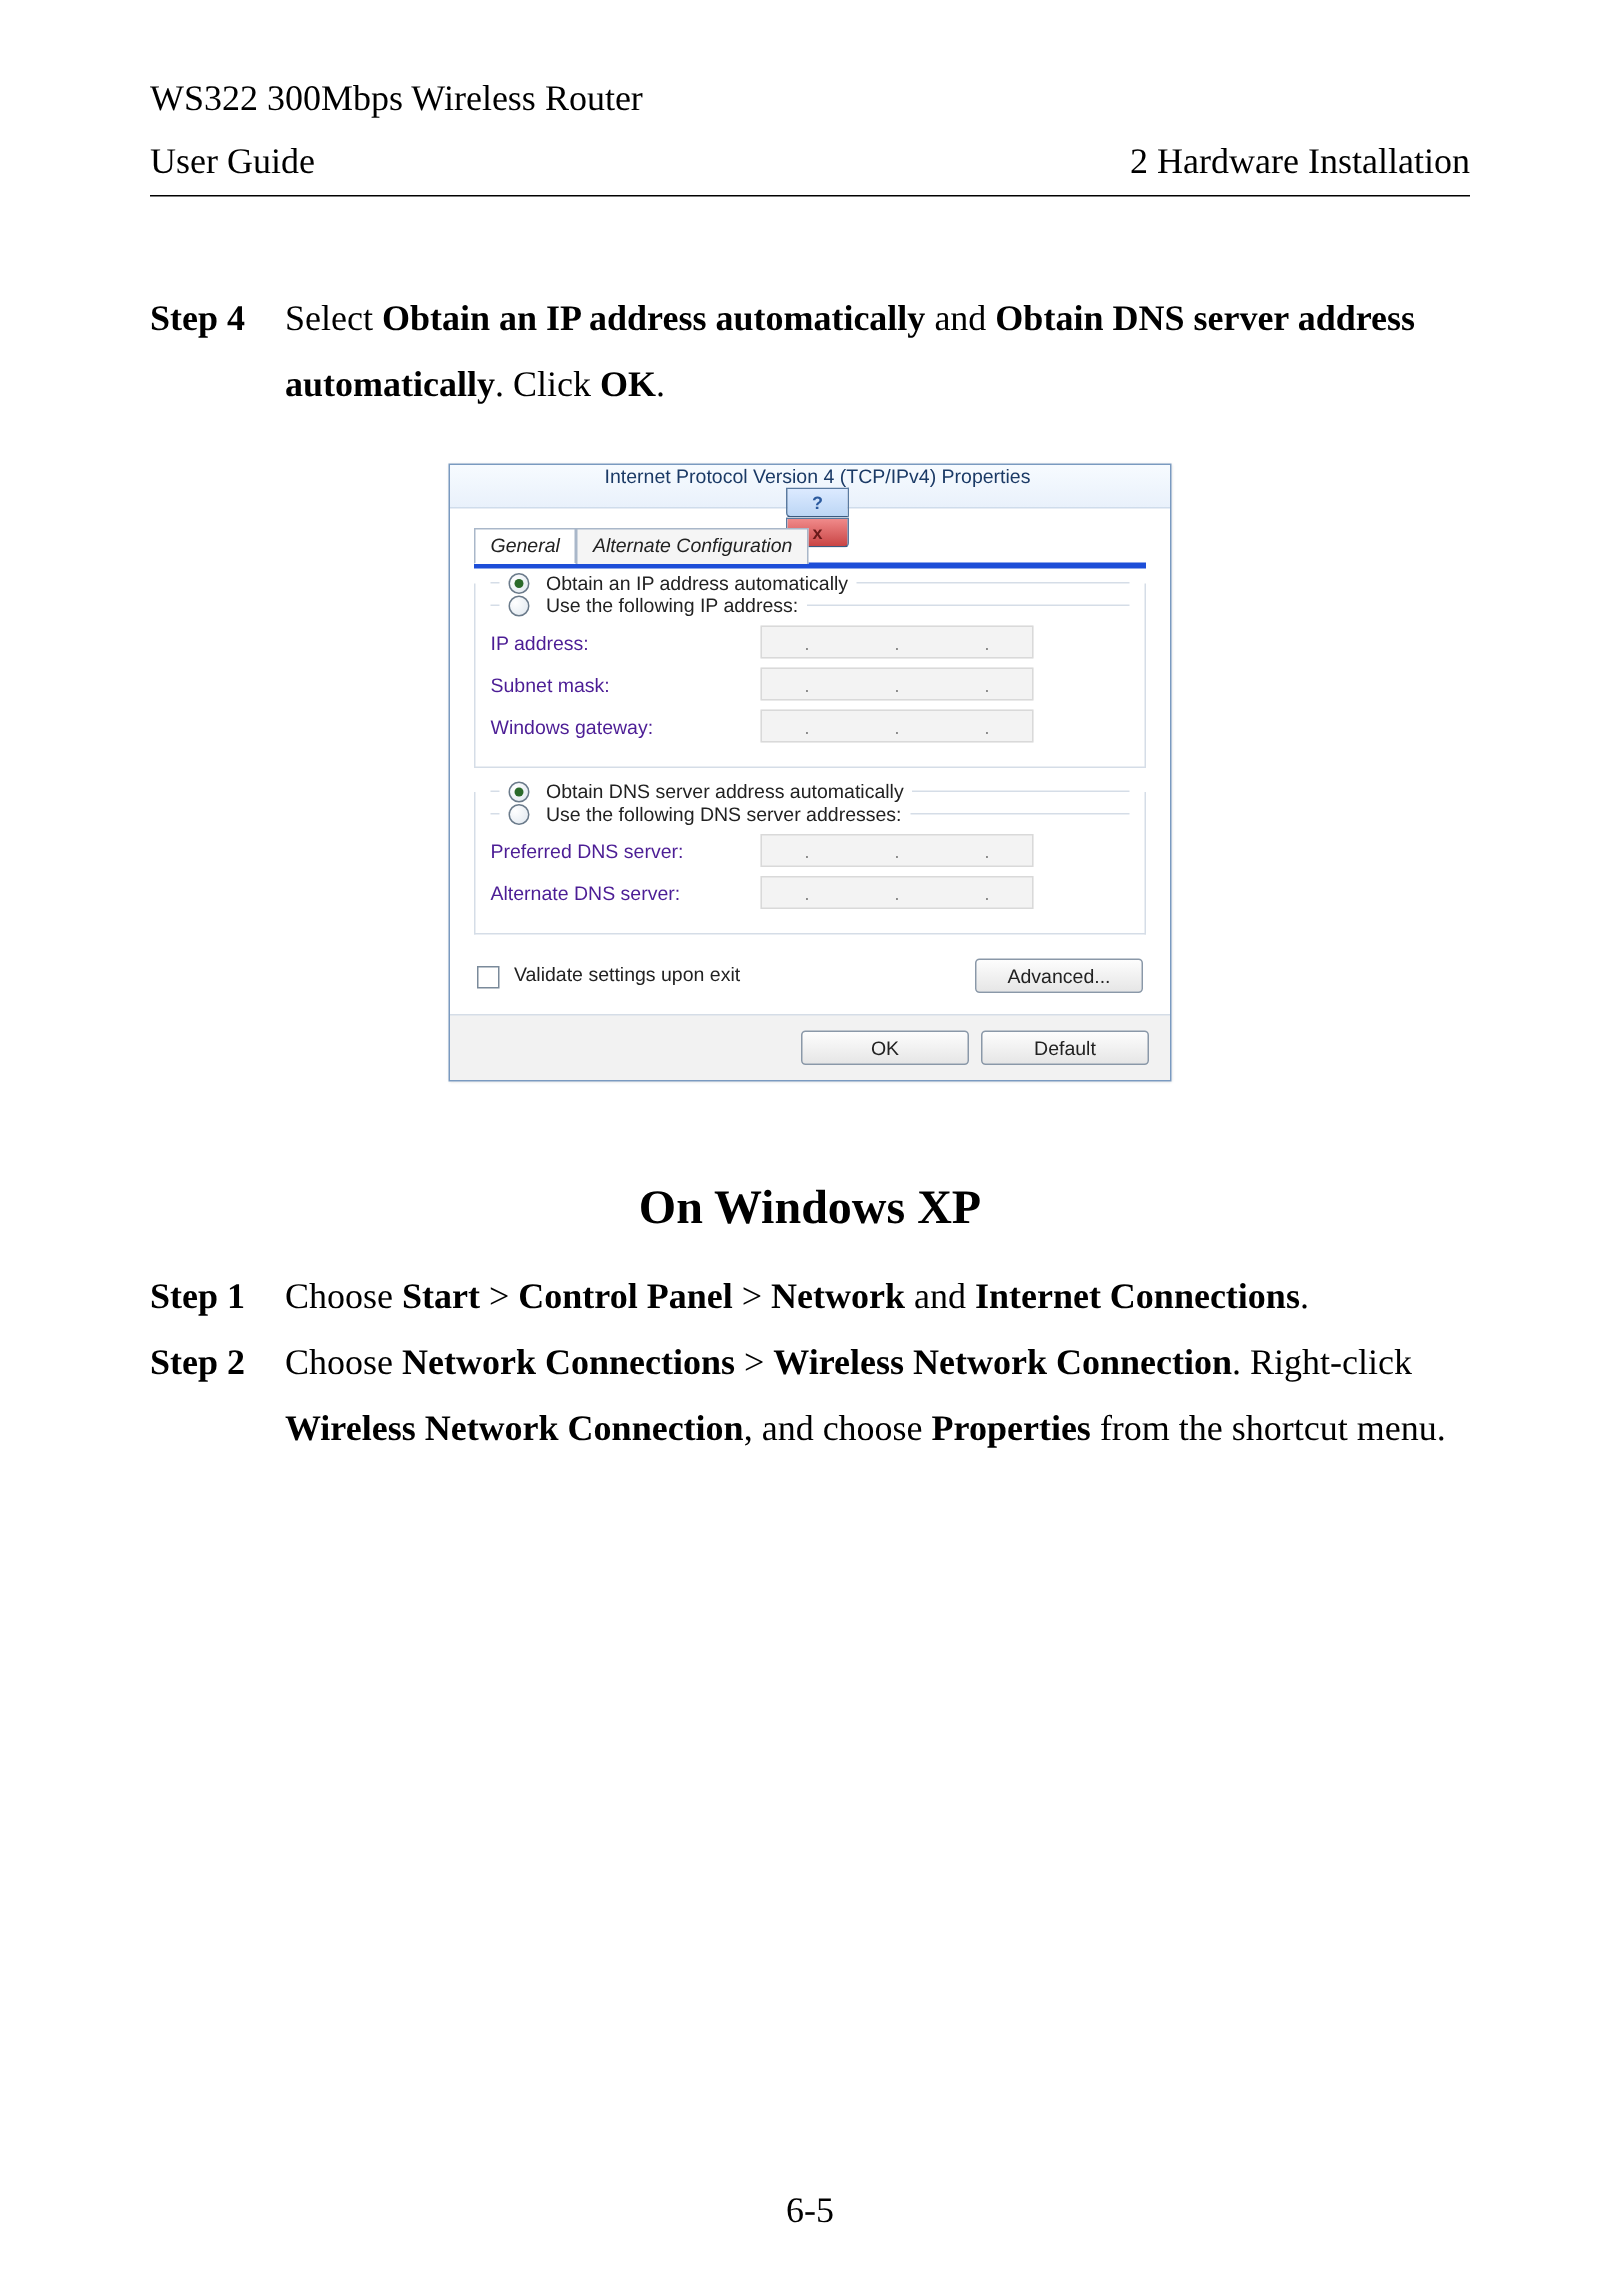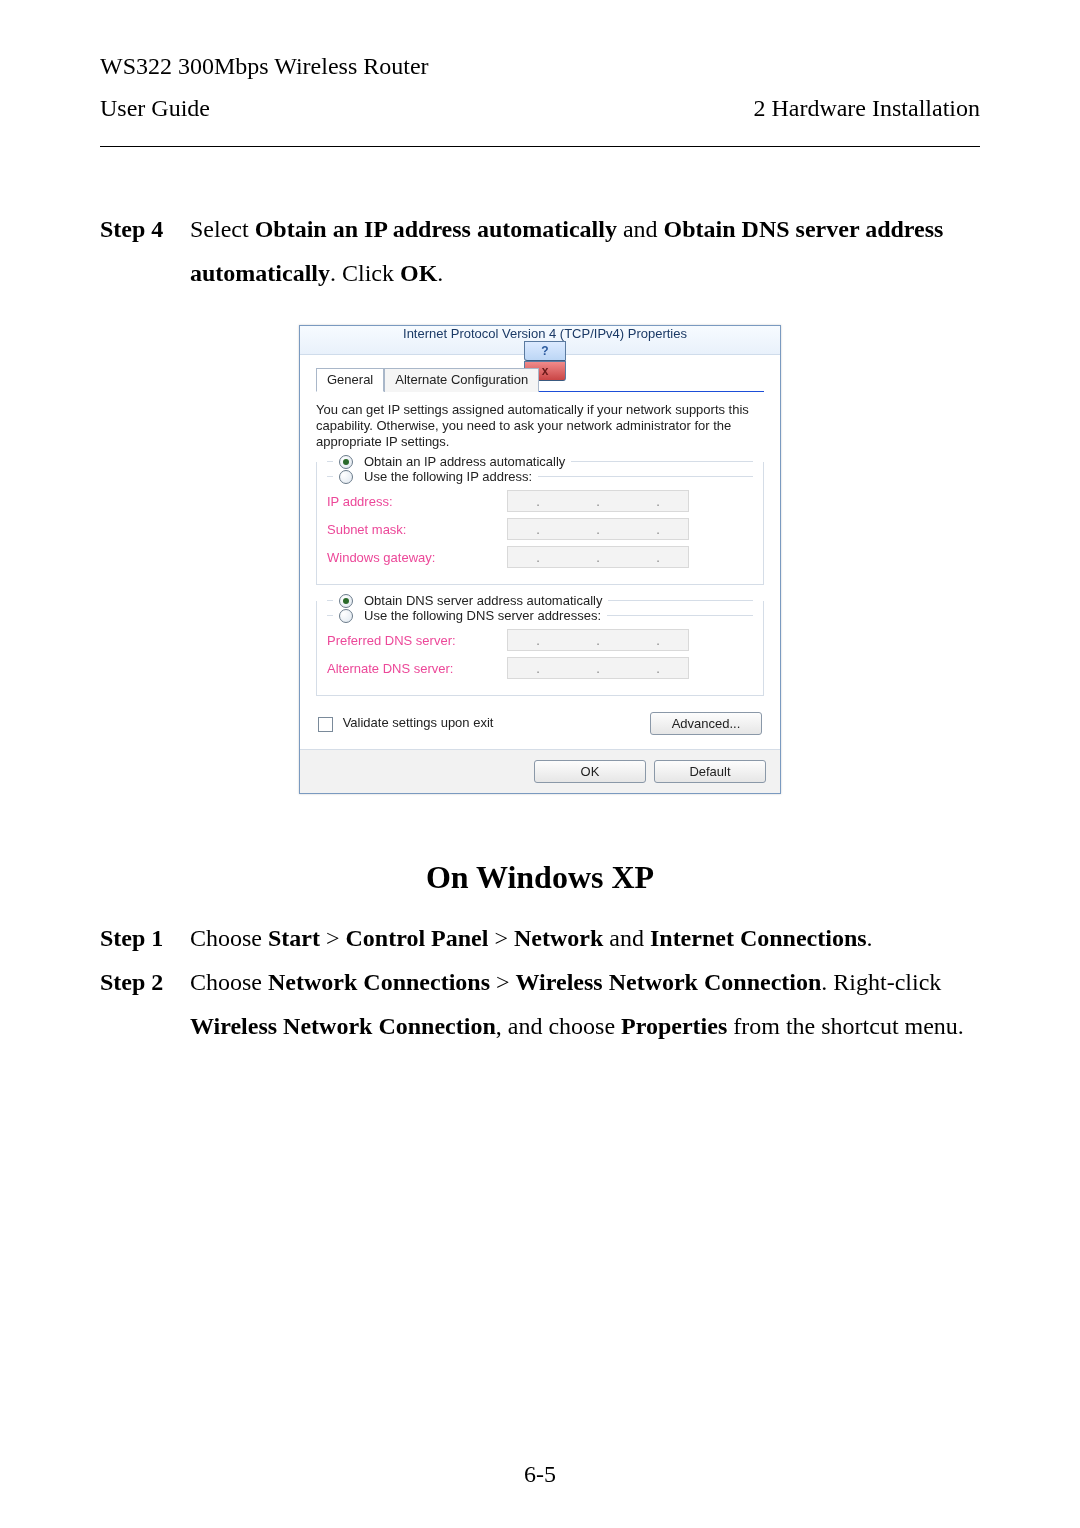--- a/index.html
+++ b/index.html
@@ -18,21 +18,21 @@
     padding: 50px 100px 40px 100px;
   }
   .hdr {
     font-size: 24px;
     line-height: 32px;
   }
   .hdr-row2 {
     display: flex;
     justify-content: space-between;
     border-bottom: 1.5px solid #000;
-    padding-bottom: 22px;
+    padding-bottom: 6px;
     margin-top: 10px;
   }
   .step-block {
     margin-top: 60px;
     font-size: 24px;
     line-height: 44px;
   }
   .step-row { display: flex; }
   .step-label { font-weight: bold; width: 90px; flex-shrink:0; }
   .step-body { flex: 1; }
@@ -101,22 +101,23 @@
     border: 1px solid #8a2a2a;
     color: #6a1a1a;
     font-weight: bold;
     border-radius: 0 0 3px 0;
   }
   .dlg-body {
     padding: 12px 16px 14px 16px;
   }
   .tabs {
     display: flex;
-    border-bottom: 1px solid #1d4ed8;
+    border-bottom: 4px solid #1d4ed8;
     margin-bottom: 10px;
+    font-style: italic;
   }
   .tab {
     padding: 3px 10px 4px 10px;
     border: 1px solid #a9b7c9;
     border-bottom: none;
     margin-right: 0;
     position: relative;
     top: 1px;
     background: #f5f5f5;
   }
@@ -161,21 +162,21 @@
     border-radius: 50%;
     background: #2a6a2a;
   }
   .grp .row {
     display: flex;
     align-items: center;
     margin: 6px 0;
   }
   .grp .row .lbl {
     flex: 0 0 180px;
-    color: #ec4899;
+    color: #4c1d95;
   }
   .ipfield {
     flex: 0 0 180px;
     height: 20px;
     border: 1px solid #d9d9d9;
     background: #f3f3f3;
     display: flex;
     align-items: center;
     justify-content: space-around;
     color: #888;
@@ -239,21 +240,20 @@
       <div class="titlebar">
         <div class="title">Internet Protocol Version 4 (TCP/IPv4) Properties</div>
         <div class="winbtn helpbtn">?</div>
         <div class="winbtn closebtn">x</div>
       </div>
       <div class="dlg-body">
         <div class="tabs">
           <div class="tab active">General</div>
           <div class="tab">Alternate Configuration</div>
         </div>
-        <div class="infotxt">You can get IP settings assigned automatically if your network supports this capability. Otherwise, you need to ask your network administrator for the appropriate IP settings.</div>
 
         <div class="grp">
           <div class="legend">
             <span class="radio selected"></span>
             <span>Obtain an IP address automatically</span>
           </div>
           <div class="legend" style="top:-8px;">
             <span class="radio"></span>
             <span>Use the following IP address:</span>
           </div>

